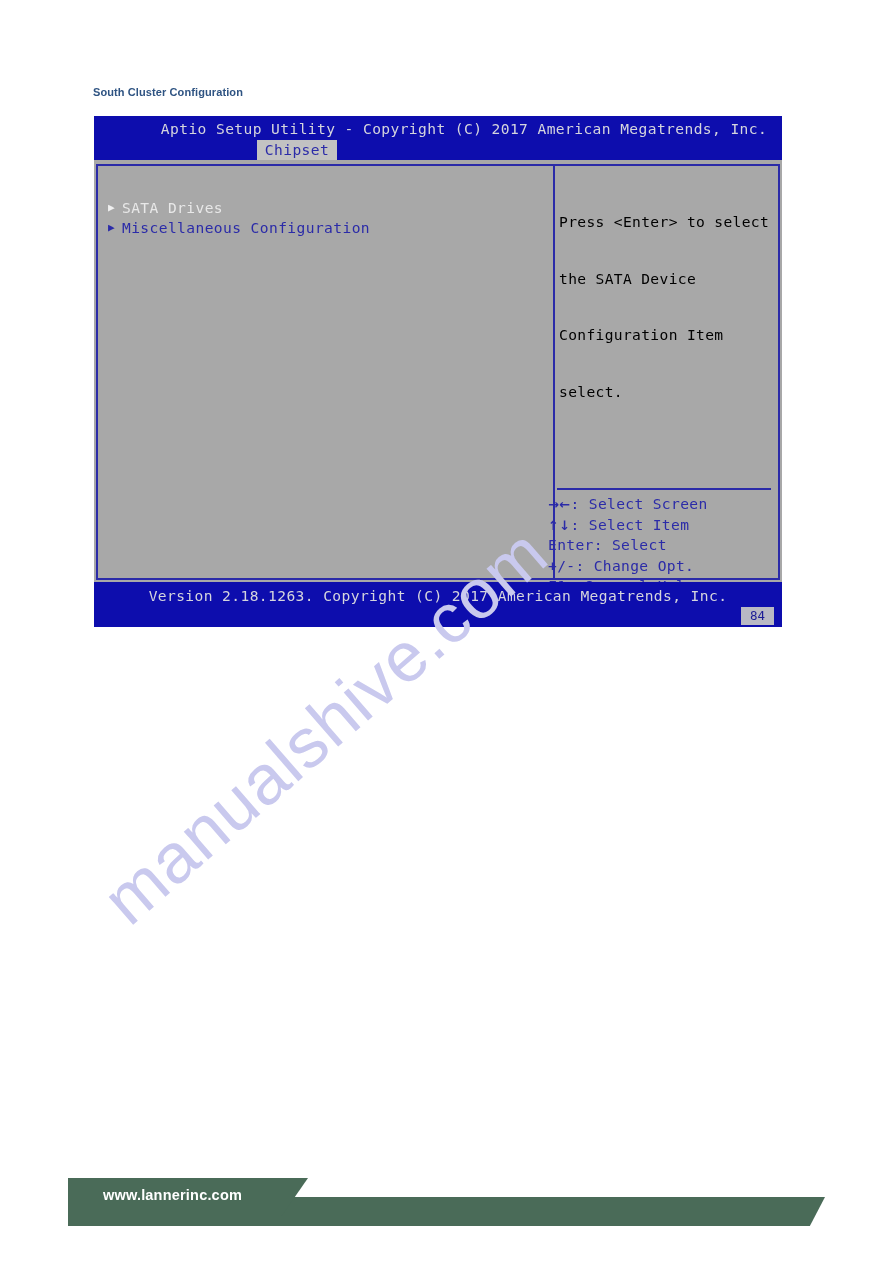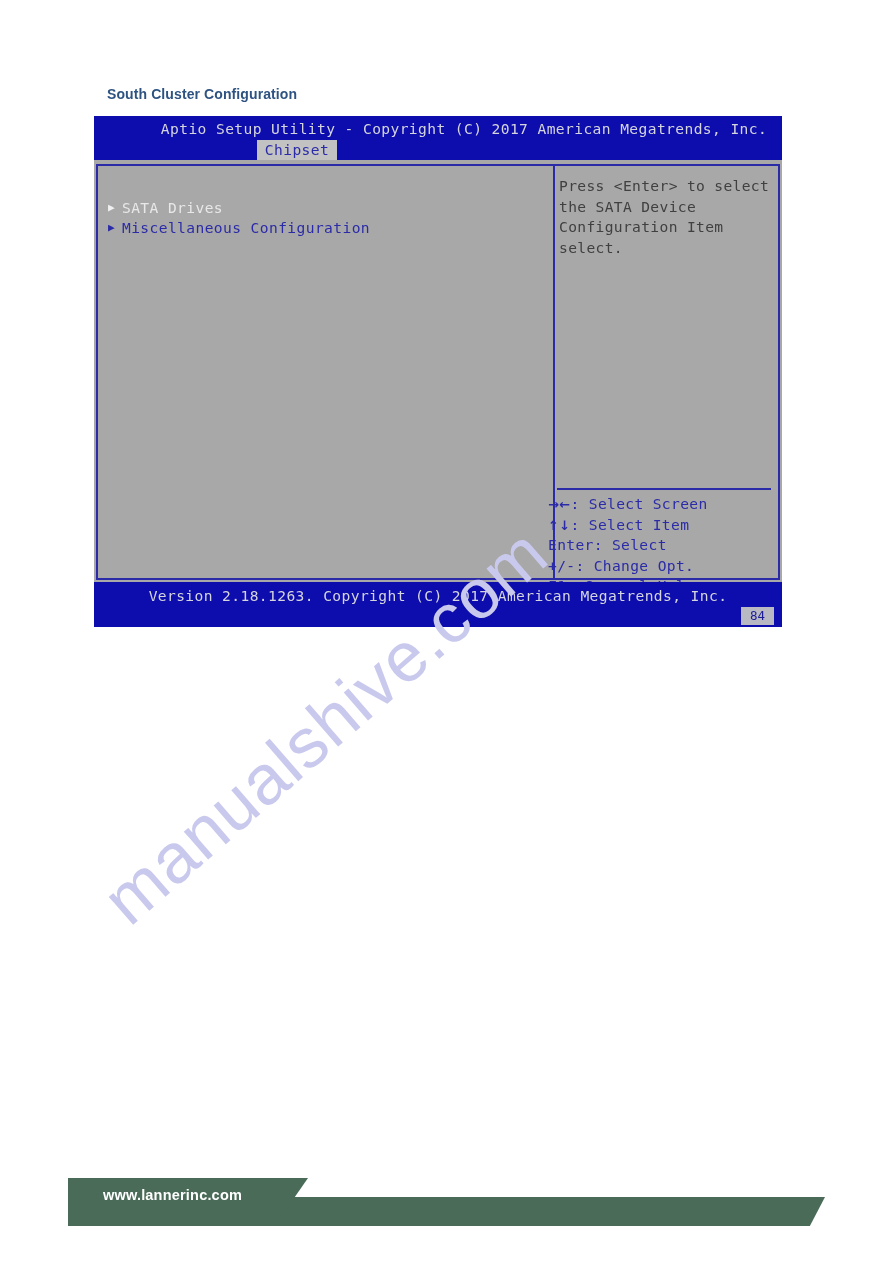--- a/index.html
+++ b/index.html
@@ -11,24 +11,24 @@
     width: 893px;
     height: 1263px;
     position: relative;
     overflow: hidden;
     font-family: "Liberation Sans", sans-serif;
   }
 
   
   #page-heading {
     position: absolute;
-    left: 107px;
+    left: 93px;
     top: 86px;
     font-family: "Liberation Sans", sans-serif;
-    font-size: 14px;
+    font-size: 11px;
     font-weight: bold;
     color: #2e5382;
     letter-spacing: 0.1px;
     white-space: nowrap;
   }
 
   
   #bios-screen {
     position: absolute;
     left: 94px;
@@ -133,24 +133,25 @@
   
   .help-panel {
     position: absolute;
     left: 465px;
     top: 16px;
     width: 210px;
   }
   .help-line {
     height: 20.5px;
     line-height: 20.5px;
-    color: #404040;
+    color: #000000;
     font-size: 14.6px;
     letter-spacing: 0.35px;
     white-space: nowrap;
+    margin-top: 36px;
   }
   .help-sep {
     position: absolute;
     left: 463px;
     top: 328px;
     width: 214px;
     height: 2px;
     background: #2b2ba8;
   }
   .keys-panel {

